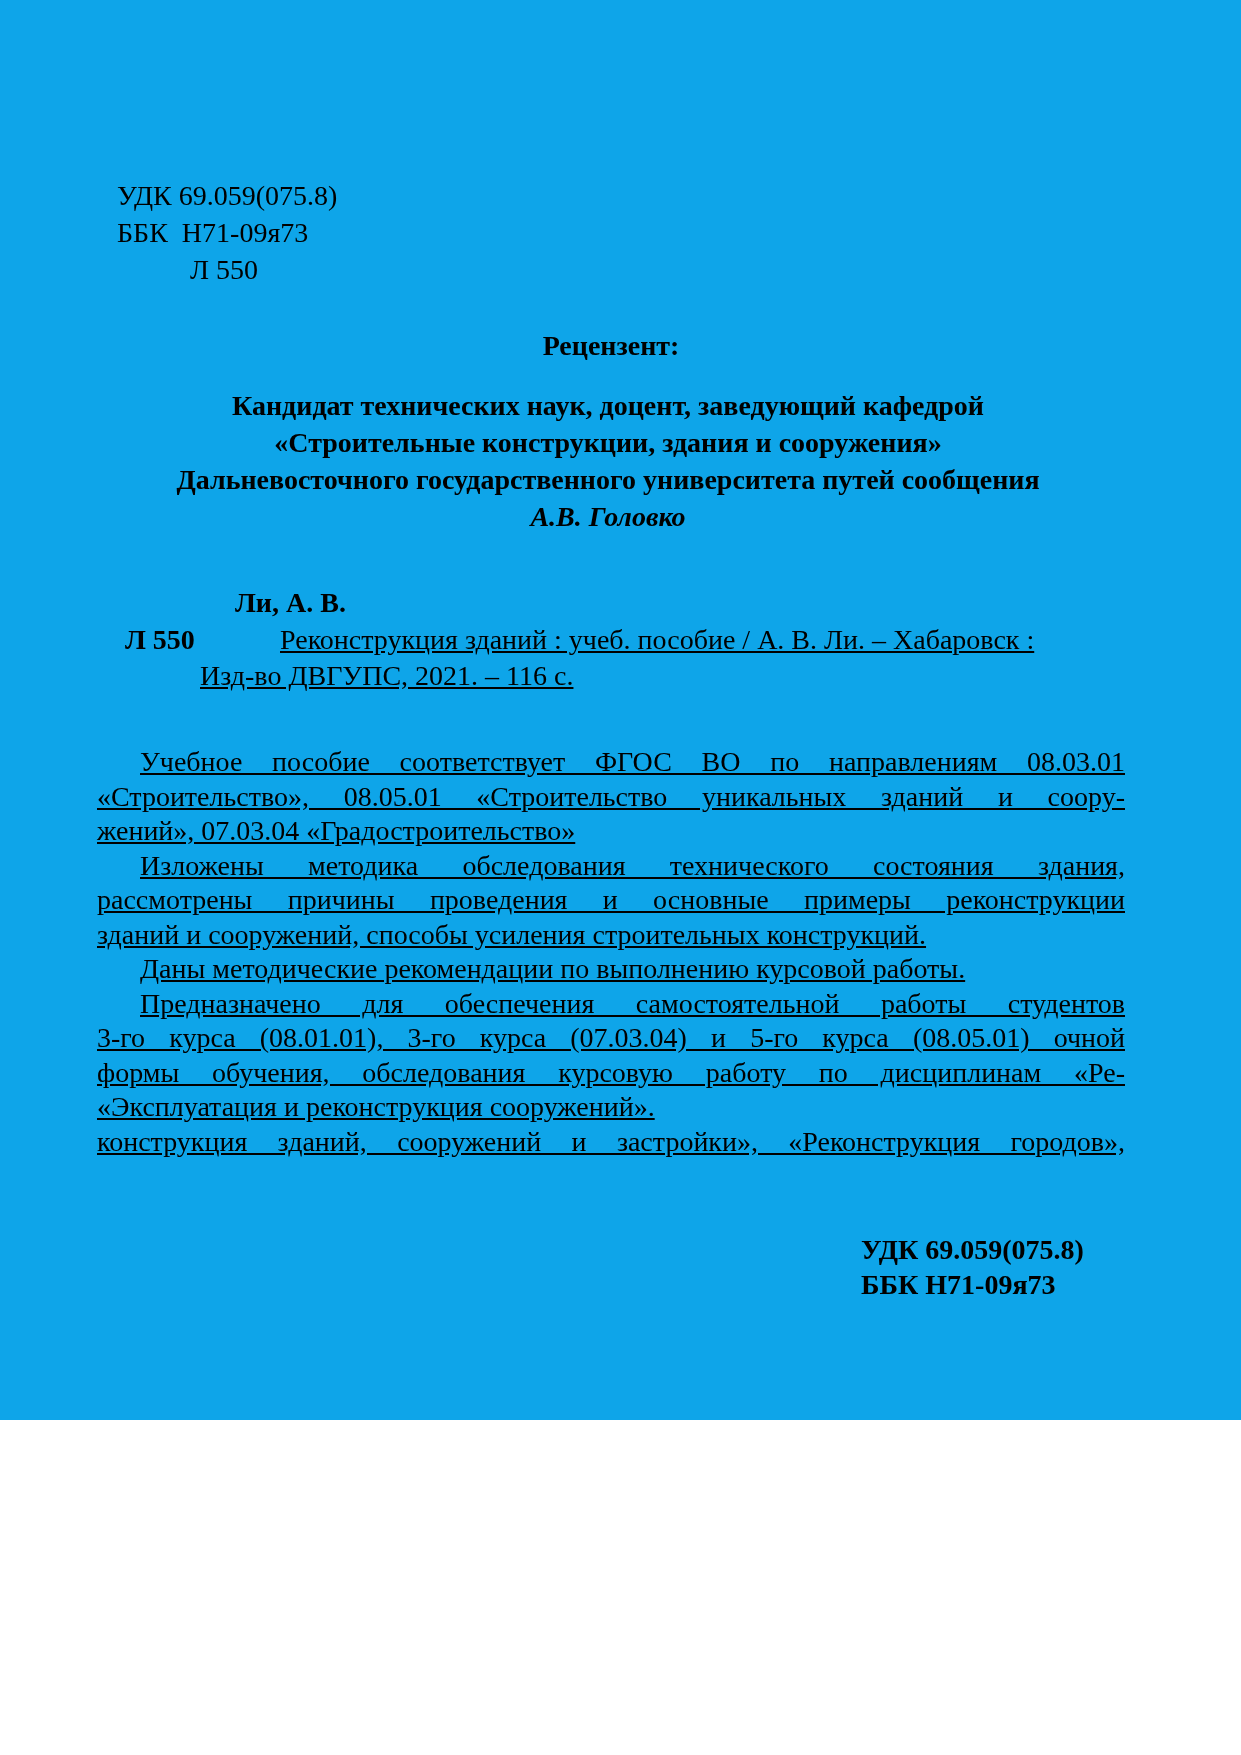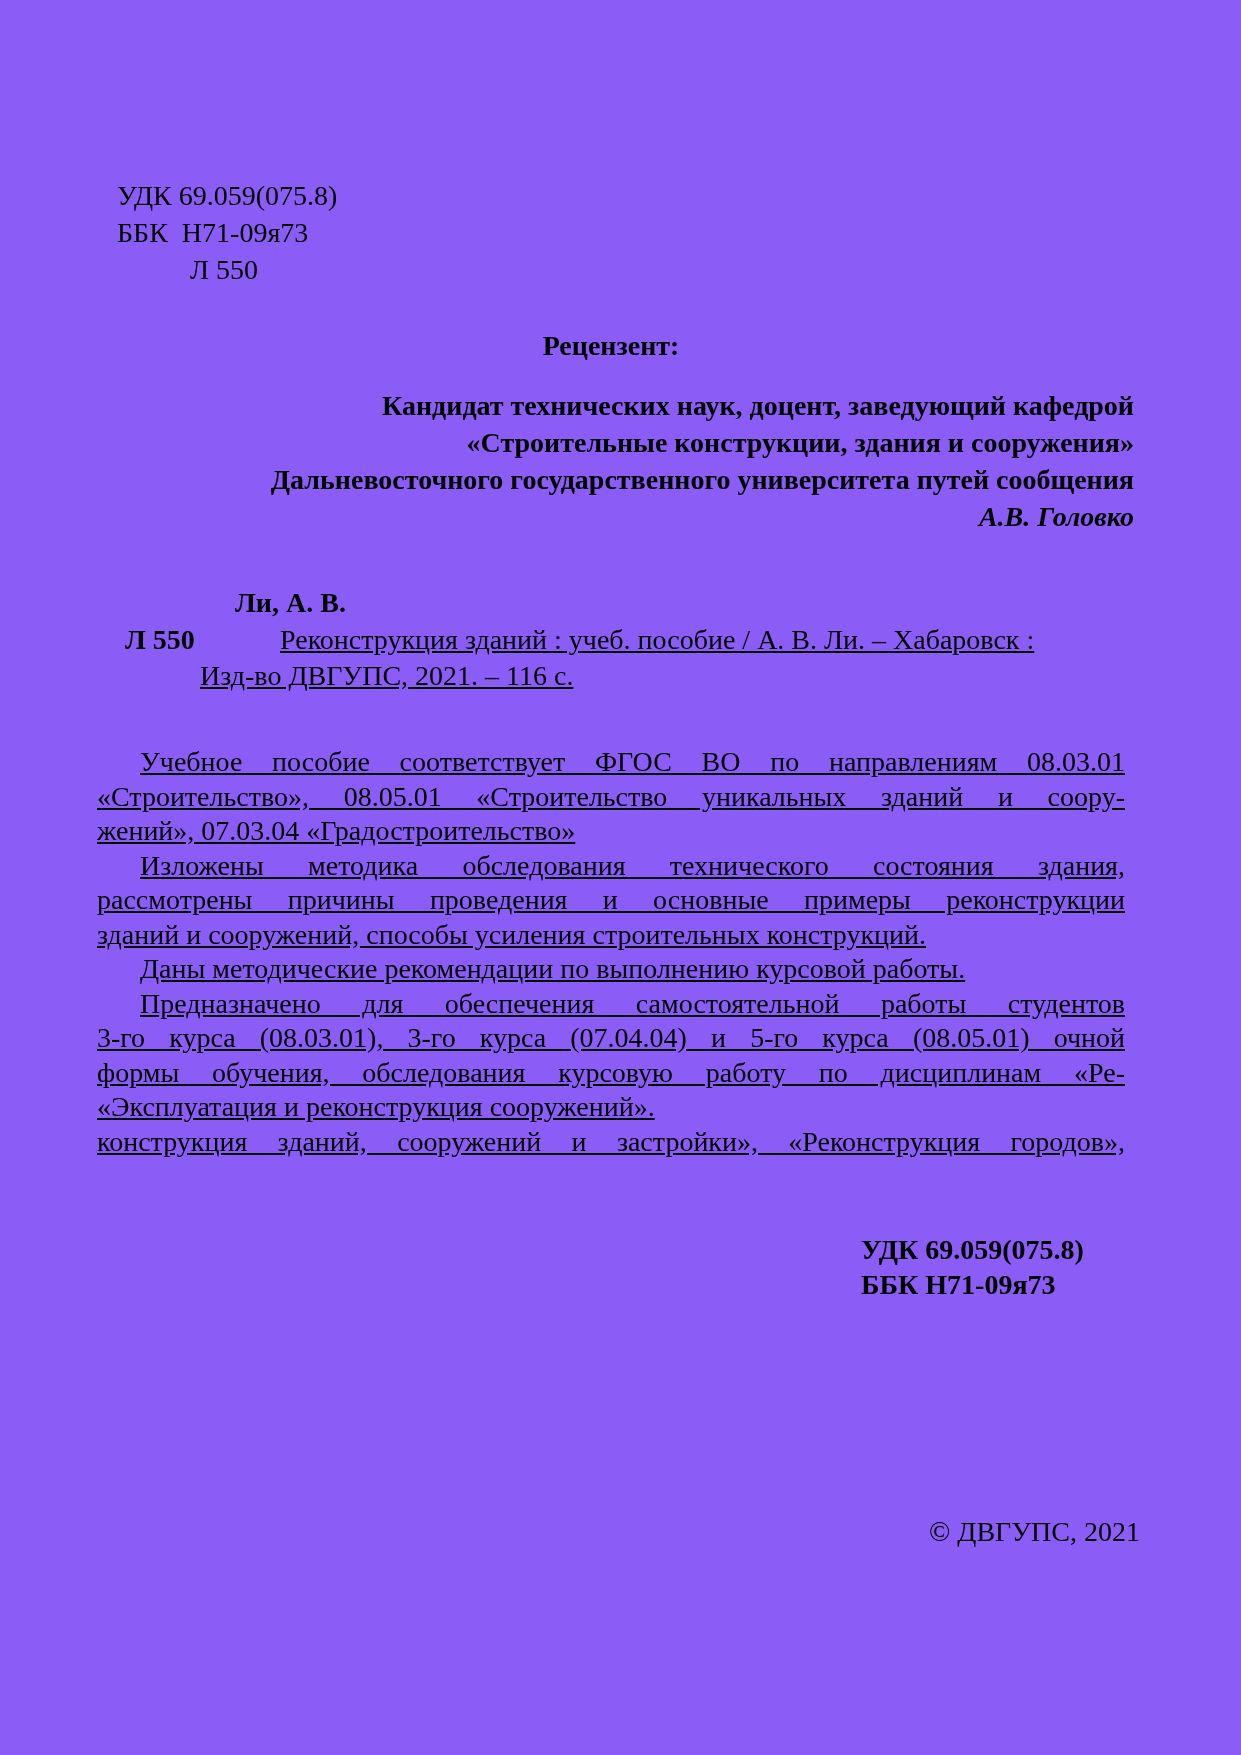--- a/index.html
+++ b/index.html
@@ -3,22 +3,22 @@
 <meta charset="utf-8">
 <style>
   html, body {
     margin: 0;
     padding: 0;
     background: #ffffff;
   }
   #page {
     position: relative;
     width: 1241px;
-    height: 1755px;
-    background: #8b5cf6;
+    height: 1420px;
+    background: #0ea5e9;
     color: #000000;
     font-family: "Liberation Serif", "DejaVu Serif", serif;
     font-size: 28px;
     overflow: hidden;
   }
   .abs { position: absolute; }
   .line { white-space: pre-wrap; }
   .just { text-align: justify; text-align-last: justify; }
   .left { text-align: left; text-align-last: left; }
   .center { text-align: center; font-weight: bold; }
@@ -30,23 +30,22 @@
     left: 117px; top: 177px;
     line-height: 37px;
   }
   #top-codes .code-indent { padding-left: 73px; }
 
   #reviewer-heading {
     left: 97px; top: 327px; width: 1028px;
     line-height: 37px;
   }
   #reviewer-block {
-    left: 106px; top: 387px; width: 1028px;
+    left: 94px; top: 387px; width: 1028px;
     line-height: 37px;
-    text-align: right;
   }
 
   #bib-author {
     left: 235px; top: 585px;
     line-height: 36px;
   }
   #bib-code {
     left: 125px; top: 622px;
     line-height: 36px;
   }
@@ -112,21 +111,21 @@
     <div>
       <div class="line just pindent">Изложены методика обследования технического состояния здания,</div>
       <div class="line just">рассмотрены причины проведения и основные примеры реконструкции</div>
       <div class="line left">зданий и сооружений, способы усиления строительных конструкций.</div>
     </div>
     <div>
       <div class="line left pindent">Даны методические рекомендации по выполнению курсовой работы.</div>
     </div>
     <div>
       <div class="line just pindent">Предназначено для обеспечения самостоятельной работы студентов</div>
-      <div class="line just">3-го курса (08.03.01), 3-го курса (07.04.04) и 5-го курса (08.05.01) очной</div>
+      <div class="line just">3-го курса (08.01.01), 3-го курса (07.03.04) и 5-го курса (08.05.01) очной</div>
       <div class="line just">формы обучения, обследования курсовую работу по дисциплинам «Ре-</div>
       <div class="line left">«Эксплуатация и реконструкция сооружений».</div>
       <div class="line just">конструкция зданий, сооружений и застройки», «Реконструкция городов»,</div>
     </div>
   </div>
 
   <div id="footer-codes" class="abs bold">
     <div class="line">УДК 69.059(075.8)</div>
     <div class="line">ББК Н71-09я73</div>
   </div>

